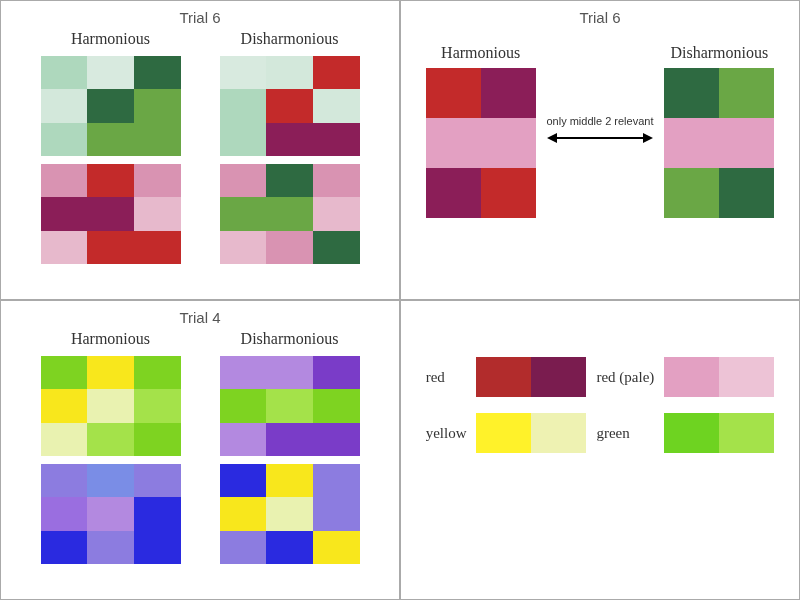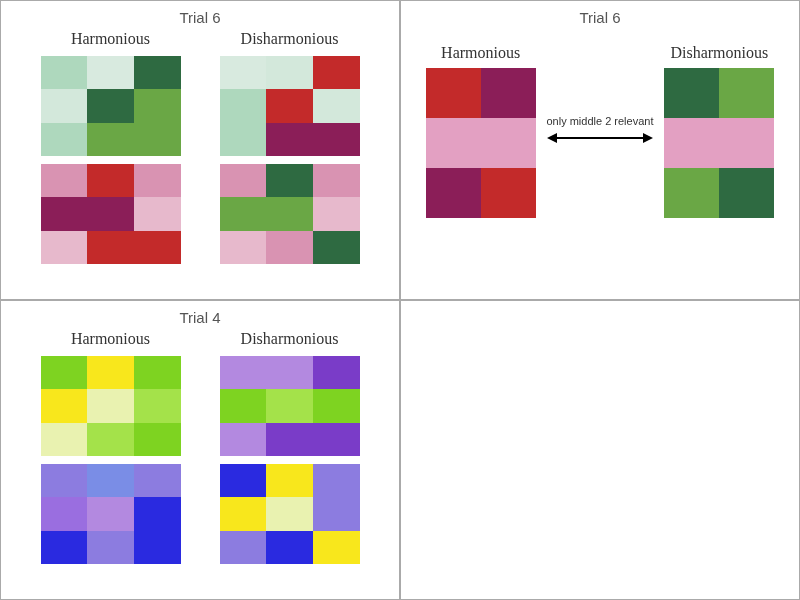--- a/index.html
+++ b/index.html
@@ -235,15 +235,37 @@
           <div style="background: rgb(233, 242, 176);"></div>
           <div style="background: rgb(140, 124, 224);"></div>
           <div style="background: rgb(140, 124, 224);"></div>
           <div style="background: rgb(42, 42, 224);"></div>
           <div style="background: rgb(248, 231, 28);"></div>
         </div>
     </div>
   </div>
 
   <div class="panel">
+    <div class="t4">
+      <div class="lbl">red</div>
+      <div class="pair">
+          <div style="background: rgb(178, 44, 44);"></div>
+          <div style="background: rgb(122, 28, 79);"></div>
+        </div>
+      <div class="lbl">red (pale)</div>
+      <div class="pair">
+          <div style="background: rgb(227, 160, 194);"></div>
+          <div style="background: rgb(237, 195, 214);"></div>
+        </div>
+      <div class="lbl">yellow</div>
+      <div class="pair">
+          <div style="background: rgb(255, 242, 42);"></div>
+          <div style="background: rgb(238, 242, 178);"></div>
+        </div>
+      <div class="lbl">green</div>
+      <div class="pair">
+          <div style="background: rgb(110, 211, 33);"></div>
+          <div style="background: rgb(164, 226, 74);"></div>
+        </div>
+    </div>
   </div>
 
 </div>
 
 </body></html>

